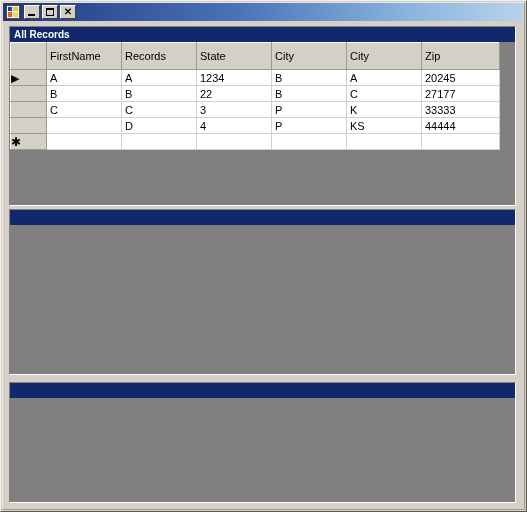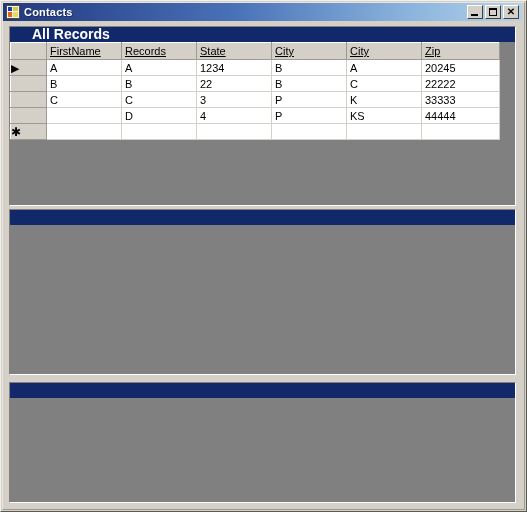--- a/index.html
+++ b/index.html
@@ -146,24 +146,24 @@
     border-right: 1px solid #ffffff;
     border-bottom: 1px solid #ffffff;
   }
   .panel-caption {
     position: absolute;
     left: 0; top: 0;
     right: 0;
     height: 23px;
     background: #11296b;
     color: #ffffff;
-    font-size: 14px;
+    font-size: 10px;
     font-weight: bold;
     line-height: 15px;
-    padding-left: 22px;
+    padding-left: 4px;
     box-sizing: border-box;
     white-space: nowrap;
     overflow: hidden;
   }
   .panel-body {
     position: absolute;
     left: 0; right: 0;
     top: 15px; bottom: 0;
     background: #808080;
   }
@@ -194,22 +194,21 @@
     overflow: hidden;
     white-space: nowrap;
     box-sizing: border-box;
   }
   .grid thead th {
     background: #d4d0c8;
     border-top: 1px solid #ffffff;
     border-left: 1px solid #ffffff;
     border-right: 1px solid #9d9a92;
     border-bottom: 1px solid #9d9a92;
-    height: 17px;
-    text-decoration: underline;
+    height: 27px;
   }
   .grid td {
     background: #ffffff;
     border-right: 1px solid #d4d0c8;
     border-bottom: 1px solid #d4d0c8;
     border-top: none;
     border-left: none;
   }
   .rowhdr {
     width: 36px;
@@ -234,21 +233,20 @@
 <div class="window">
   <div class="window-inner"></div>
 
   <div class="titlebar">
     <div class="title-icon">
       <span class="sq sq-a"></span>
       <span class="sq sq-b"></span>
       <span class="sq sq-c"></span>
       <span class="sq sq-d"></span>
     </div>
-    <div class="title-text">Contacts</div>
     <div class="title-buttons">
       <div class="ctl-btn">
         <span class="glyph-min"></span>
       </div>
       <div class="ctl-btn">
         <span class="glyph-max"></span>
       </div>
       <div class="ctl-btn">
         <span class="glyph-close">✕</span>
       </div>
@@ -282,21 +280,21 @@
               <td class="col-w">A</td>
               <td class="col-zip">20245</td>
             </tr>
             <tr>
               <td class="rowhdr"></td>
               <td class="col-w">B</td>
               <td class="col-w">B</td>
               <td class="col-w">22</td>
               <td class="col-w">B</td>
               <td class="col-w">C</td>
-              <td class="col-zip">22222</td>
+              <td class="col-zip">27177</td>
             </tr>
             <tr>
               <td class="rowhdr"></td>
               <td class="col-w">C</td>
               <td class="col-w">C</td>
               <td class="col-w">3</td>
               <td class="col-w">P</td>
               <td class="col-w">K</td>
               <td class="col-zip">33333</td>
             </tr>

